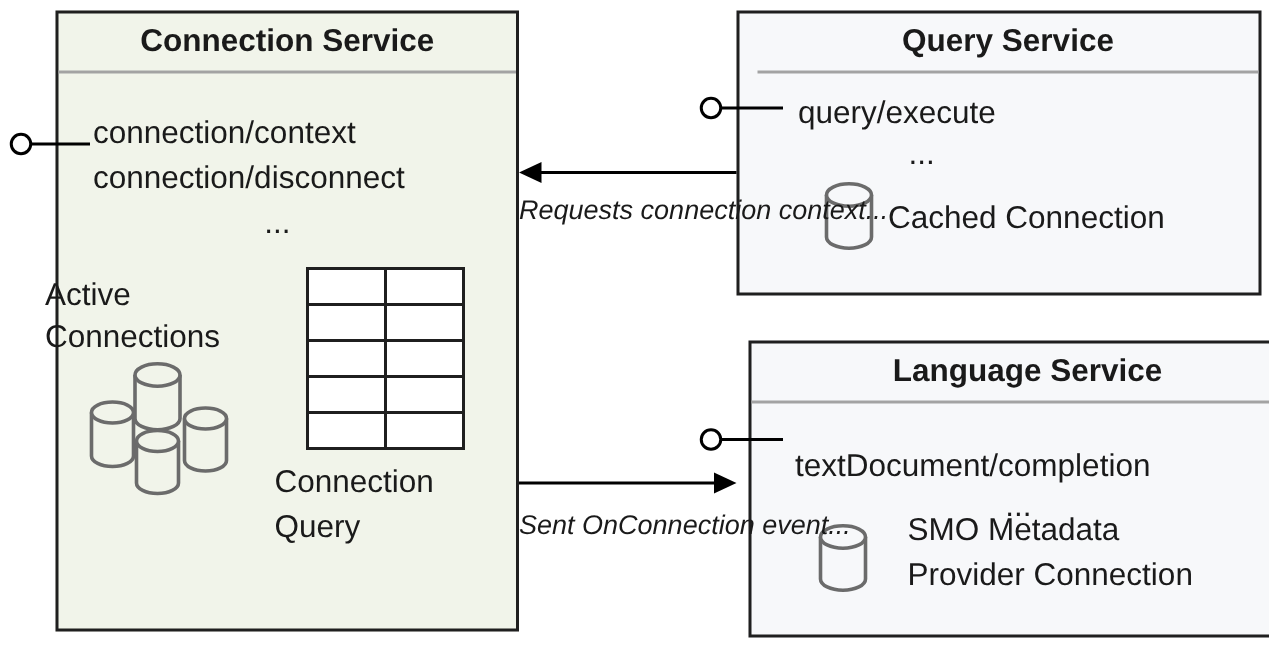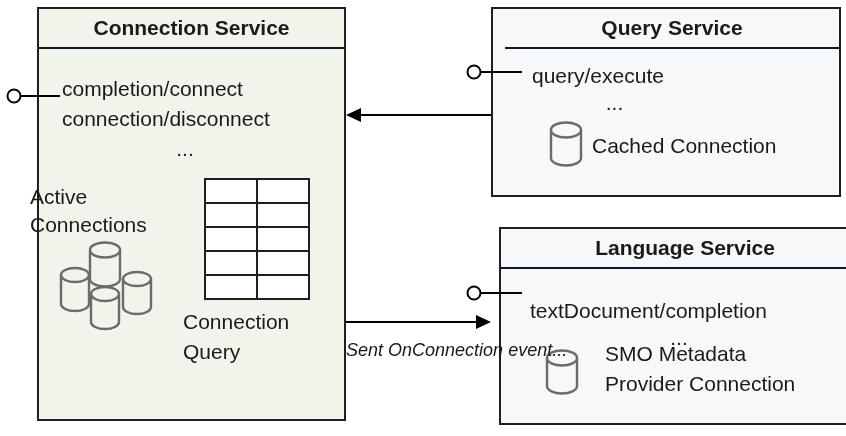--- a/index.html
+++ b/index.html
@@ -4,21 +4,21 @@
 <style>
   html,body{margin:0;padding:0;background:#ffffff;}
   #canvas{
     position:relative;width:846px;height:436px;background:#ffffff;overflow:hidden;
     font-family:"Liberation Sans",sans-serif;color:#1a1a1a;
   }
   .box{position:absolute;box-sizing:border-box;border:2px solid #1f1f1f;}
   .box.sage{background:#f1f4ea;}
   .box.lite{background:#f7f8fa;}
   .box-header{
-    box-sizing:border-box;height:40px;border-bottom:2px solid #0f172a;
+    box-sizing:border-box;height:40px;border-bottom:2px solid #a3a3a3;
     display:flex;align-items:center;justify-content:center;
     font-size:21px;font-weight:bold;line-height:40px;
   }
   .txt{position:absolute;font-size:21px;line-height:30px;white-space:nowrap;}
   .txt .ln{display:block;}
   .txt .ctr{text-align:center;}
   .center{text-align:left;}
   .italic-label{
     position:absolute;font-size:18px;font-style:italic;line-height:26px;
     text-align:center;white-space:nowrap;
@@ -37,21 +37,21 @@
 
 <div id="canvas">
 
   <div class="box sage" style="left:37px;top:7px;width:309px;height:414px;">
     <div class="box-header">
       <span>Connection Service</span>
     </div>
   </div>
 
   <div class="txt" style="left:62px;top:74px;width:246px;">
-    <span class="ln">completion/connect</span>
+    <span class="ln">connection/context</span>
     <span class="ln">connection/disconnect</span>
     <span class="ln ctr">...</span>
   </div>
 
   <div class="txt center" style="left:30px;top:183px;width:160px;line-height:28px;">
     <span class="ln">Active</span>
     <span class="ln">Connections</span>
   </div>
 
   <svg width="104" height="100" viewBox="0 0 104 100" style="left:54px;top:236px;">
@@ -133,20 +133,25 @@
       <path d="M2,9 v28 a15,7.5 0 0 0 30,0 v-28"></path>
       <ellipse cx="17" cy="9" rx="15" ry="7.5"></ellipse>
     </g>
   </svg>
 
   <div class="txt center" style="left:605px;top:339px;width:210px;">
     <span class="ln">SMO Metadata</span>
     <span class="ln">Provider Connection</span>
   </div>
 
+  <div class="italic-label" style="left:346px;top:127px;width:152px;">
+    <span class="ln">Requests</span>
+    <span class="ln">connection</span>
+    <span class="ln">context...</span>
+  </div>
 
   <div class="italic-label" style="left:346px;top:338px;width:152px;line-height:25px;">
     <span class="ln">Sent</span>
     <span class="ln">OnConnection</span>
     <span class="ln">event...</span>
   </div>
 
   <svg class="overlay" width="846" height="436" viewBox="0 0 846 436">
 
     <g>

